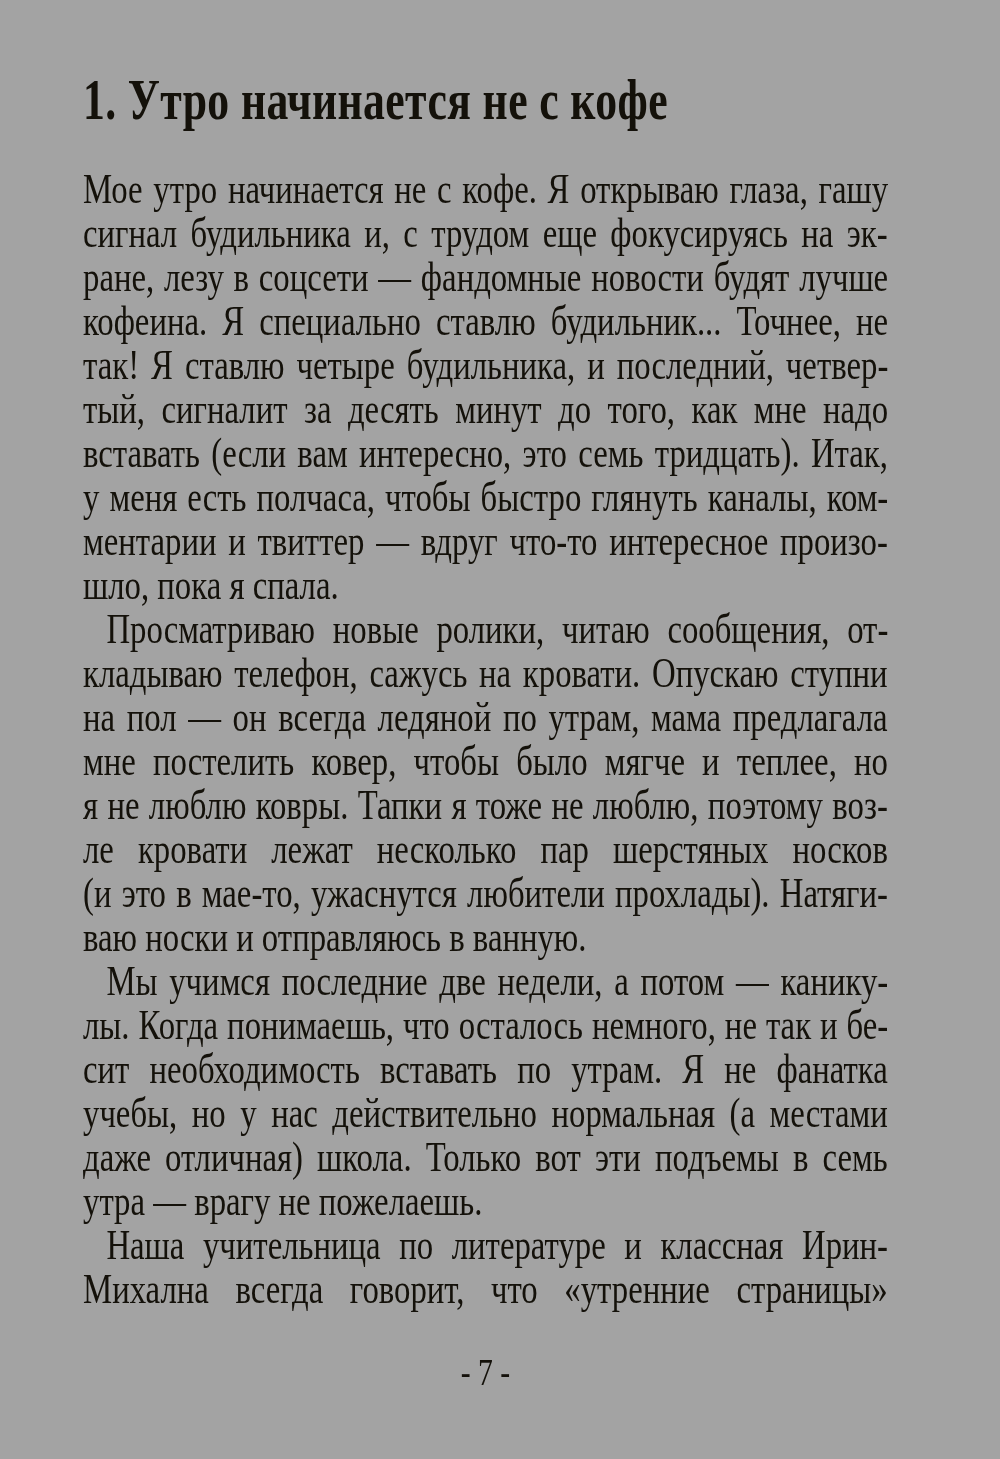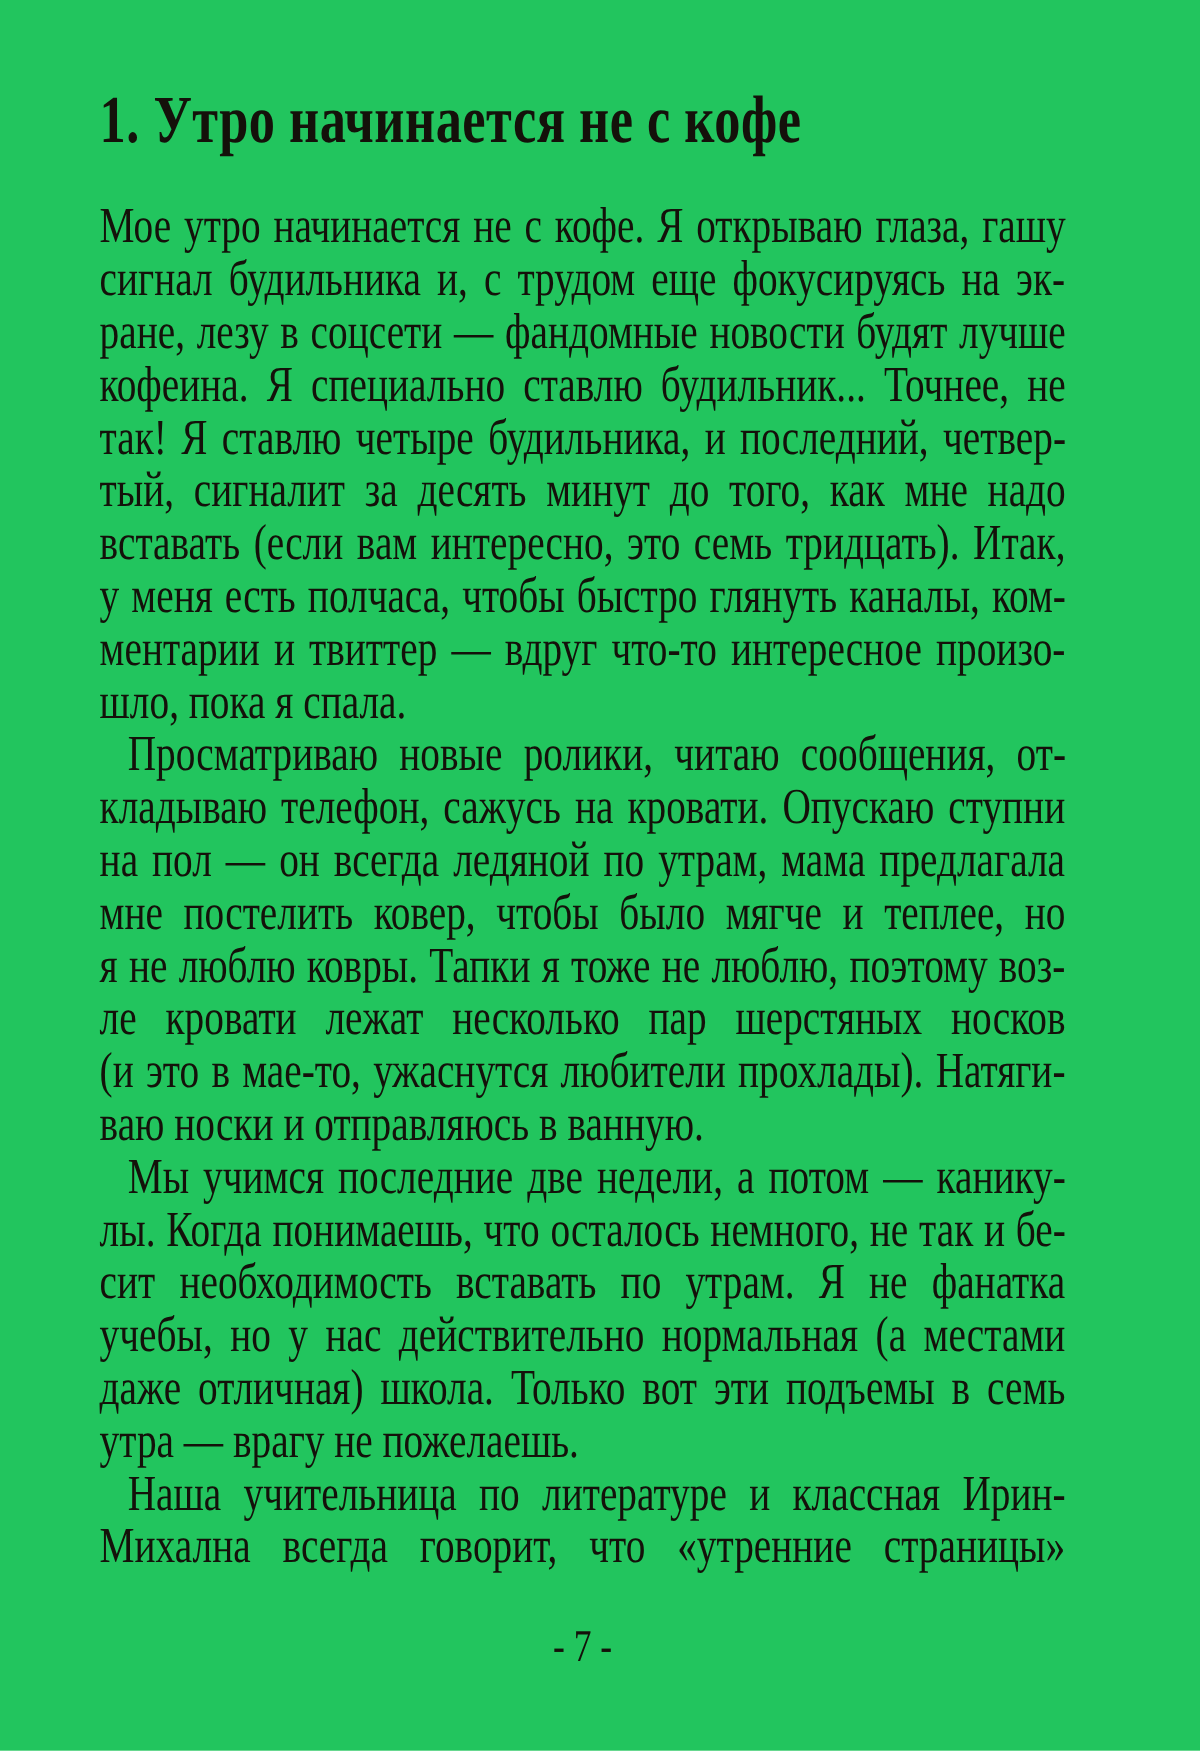--- a/index.html
+++ b/index.html
@@ -54,21 +54,21 @@
     left: 0;
     width: 100%;
     text-align: center;
     font-size: 38px;
     line-height: 38px;
   }
 </style>
 </head>
 <body>
 
-<div class="page" style="background: #22c55e; color: rgb(20, 17, 10);">
+<div class="page" style="background: #a3a3a3; color: rgb(20, 17, 10);">
   <div class="text-block">
     <h1 class="heading">1. Утро начинается не с кофе</h1>
     <div class="body">
         <div class="para">
           <div class="line just" style="word-spacing: 3.22px;"><span>Мое утро начинается не с кофе. Я открываю глаза, гашу</span></div>
           <div class="line just" style="word-spacing: 6.63px;"><span>сигнал будильника и, с трудом еще фокусируясь на эк-</span></div>
           <div class="line just" style="word-spacing: 2px;"><span>ране, лезу в соцсети — фандомные новости будят лучше</span></div>
           <div class="line just" style="word-spacing: 8.83px;"><span>кофеина. Я специально ставлю будильник... Точнее, не</span></div>
           <div class="line just" style="word-spacing: 4.86px;"><span>так! Я ставлю четыре будильника, и последний, четвер-</span></div>
           <div class="line just" style="word-spacing: 10.56px;"><span>тый, сигналит за десять минут до того, как мне надо</span></div>

